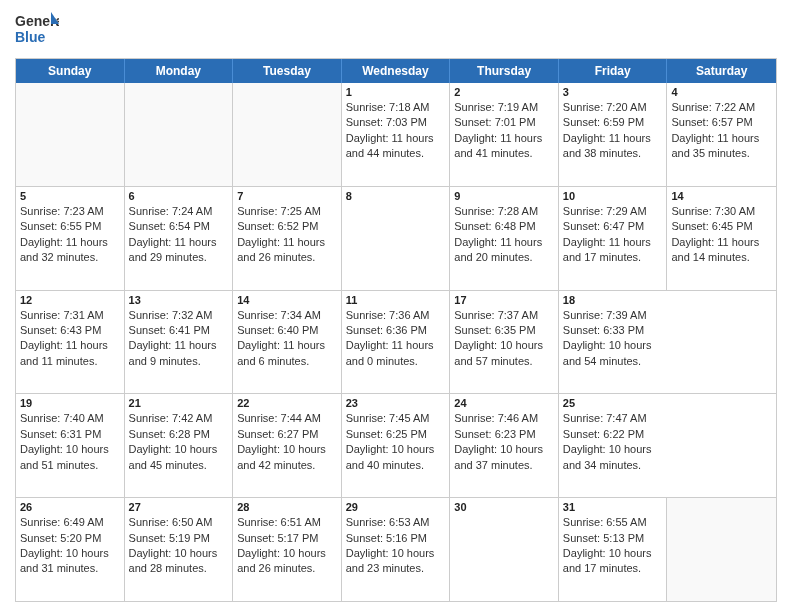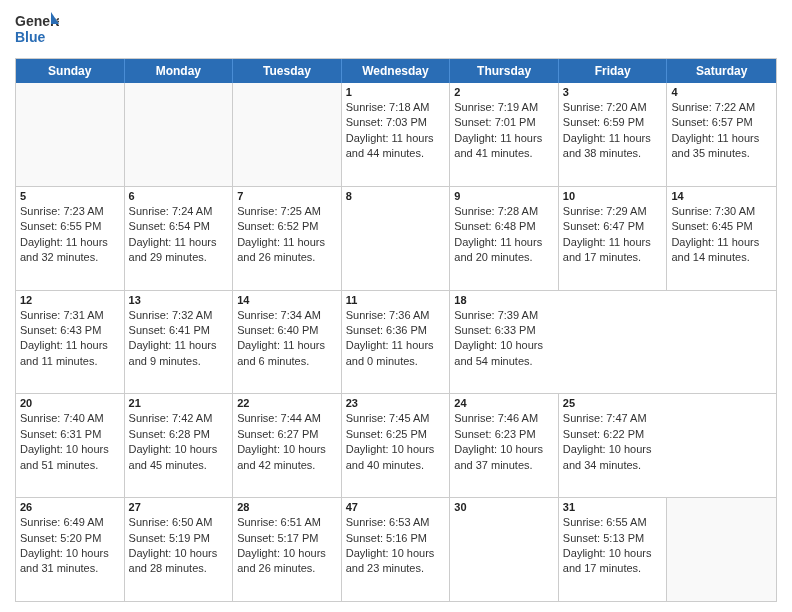--- a/index.html
+++ b/index.html
@@ -186,27 +186,31 @@
           </div>
           <div class="cal-cell">
             <div class="day-num">14</div>
             <div class="cell-info">Sunrise: 7:34 AM<br>Sunset: 6:40 PM<br>Daylight: 11 hours and 6 minutes.</div>
           </div>
           <div class="cal-cell">
             <div class="day-num">11</div>
             <div class="cell-info">Sunrise: 7:36 AM<br>Sunset: 6:36 PM<br>Daylight: 11 hours and 0 minutes.</div>
           </div>
           <div class="cal-cell">
+            <div class="day-num">17</div>
+            <div class="cell-info">Sunrise: 7:37 AM<br>Sunset: 6:35 PM<br>Daylight: 10 hours and 57 minutes.</div>
+          </div>
+          <div class="cal-cell">
             <div class="day-num">18</div>
             <div class="cell-info">Sunrise: 7:39 AM<br>Sunset: 6:33 PM<br>Daylight: 10 hours and 54 minutes.</div>
           </div>
         </div>
         <div class="cal-row">
           <div class="cal-cell">
-            <div class="day-num">20</div>
+            <div class="day-num">19</div>
             <div class="cell-info">Sunrise: 7:40 AM<br>Sunset: 6:31 PM<br>Daylight: 10 hours and 51 minutes.</div>
           </div>
           <div class="cal-cell">
             <div class="day-num">21</div>
             <div class="cell-info">Sunrise: 7:42 AM<br>Sunset: 6:28 PM<br>Daylight: 10 hours and 45 minutes.</div>
           </div>
           <div class="cal-cell">
             <div class="day-num">22</div>
             <div class="cell-info">Sunrise: 7:44 AM<br>Sunset: 6:27 PM<br>Daylight: 10 hours and 42 minutes.</div>
           </div>
@@ -230,21 +234,21 @@
           </div>
           <div class="cal-cell">
             <div class="day-num">27</div>
             <div class="cell-info">Sunrise: 6:50 AM<br>Sunset: 5:19 PM<br>Daylight: 10 hours and 28 minutes.</div>
           </div>
           <div class="cal-cell">
             <div class="day-num">28</div>
             <div class="cell-info">Sunrise: 6:51 AM<br>Sunset: 5:17 PM<br>Daylight: 10 hours and 26 minutes.</div>
           </div>
           <div class="cal-cell">
-            <div class="day-num">47</div>
+            <div class="day-num">29</div>
             <div class="cell-info">Sunrise: 6:53 AM<br>Sunset: 5:16 PM<br>Daylight: 10 hours and 23 minutes.</div>
           </div>
           <div class="cal-cell">
             <div class="day-num">30</div>
           </div>
           <div class="cal-cell">
             <div class="day-num">31</div>
             <div class="cell-info">Sunrise: 6:55 AM<br>Sunset: 5:13 PM<br>Daylight: 10 hours and 17 minutes.</div>
           </div>
           <div class="cal-cell empty"></div>

